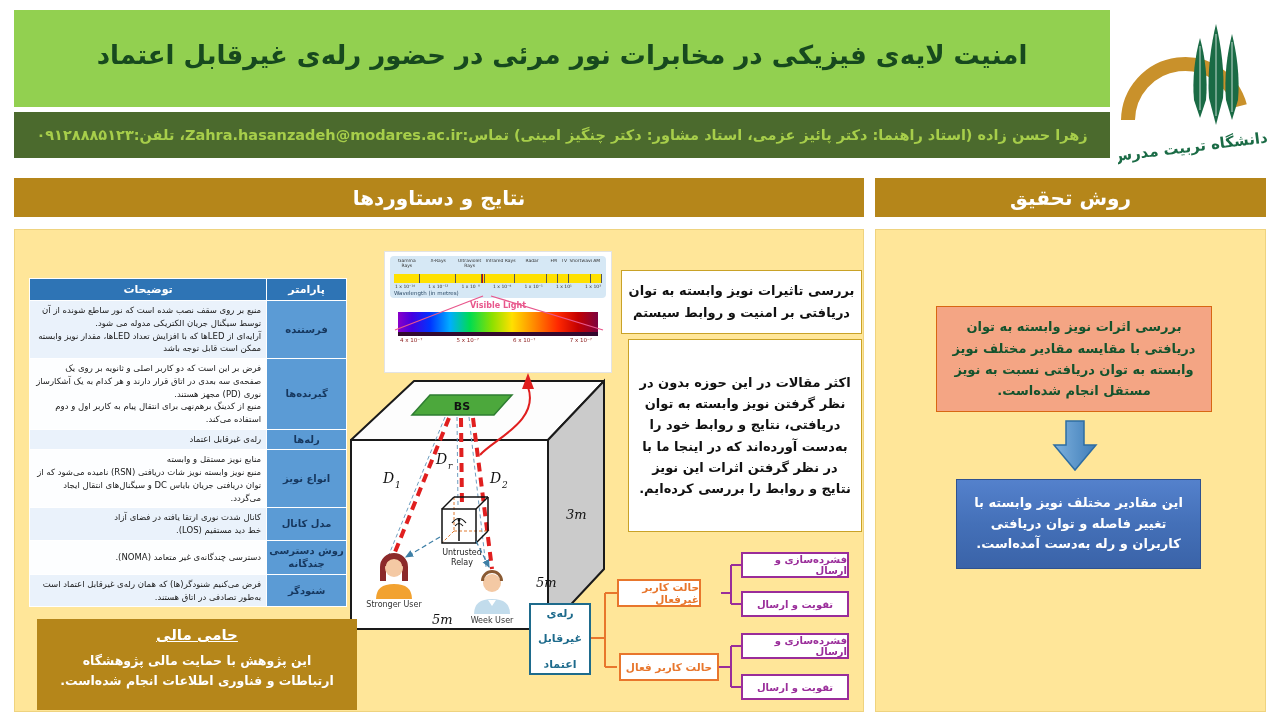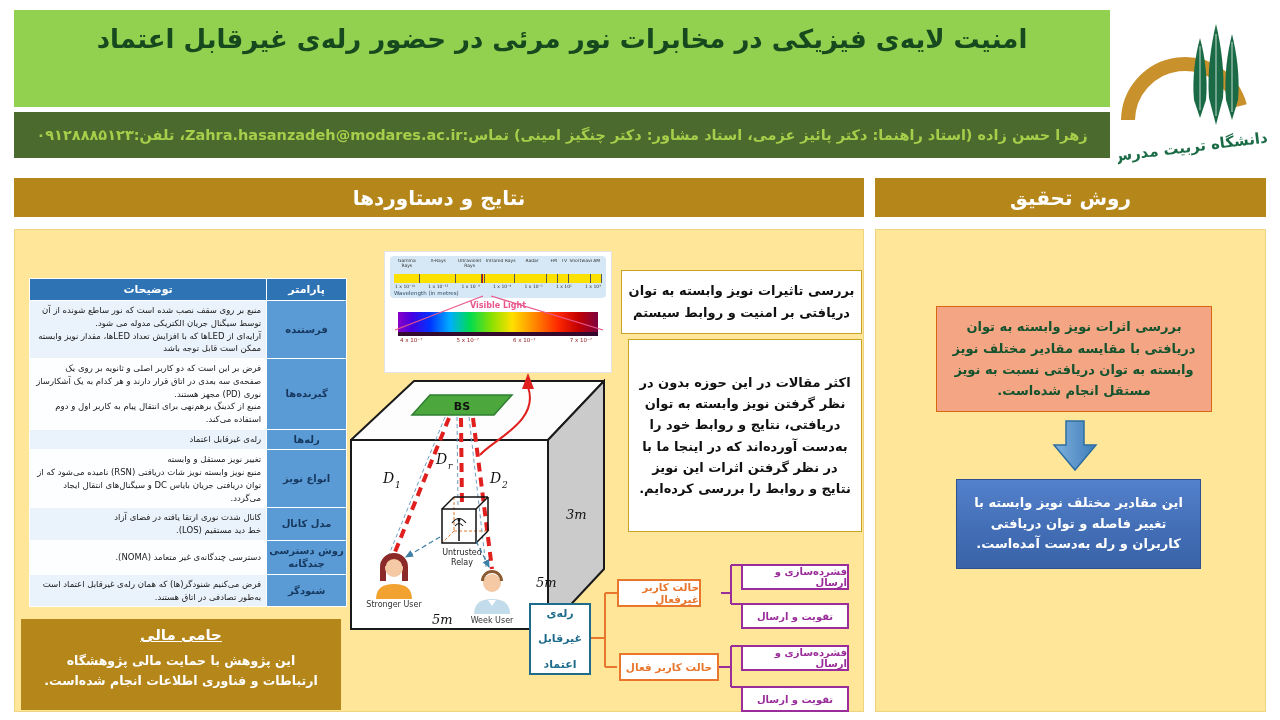--- a/index.html
+++ b/index.html
@@ -2,21 +2,21 @@
 <html lang="fa"><head>
 <meta charset="utf-8">
 <style>
   * { margin:0; padding:0; box-sizing:border-box; }
   body { background:#ffffff; font-family:"DejaVu Sans", sans-serif; }
   .poster { position:relative; width:1280px; height:720px; background:#ffffff; overflow:hidden; }
 
   
   .title-box { position:absolute; left:14px; top:10px; width:1096px; height:97px;
     background:#92D050; text-align:center; padding-top:14px; }
-  .title-box h1 { font-size:26px; font-weight:bold; color:#17491E; direction:rtl; }
+  .title-box h1 { font-size:26px; font-weight:bold; color:#17491E; direction:rtl;margin-top:16px; }
   .author-bar { position:absolute; left:14px; top:112px; width:1096px; height:46px;
     background:#4B6A2D; color:#A7CE4A; display:flex; align-items:center; justify-content:center;
     font-size:14.5px; font-weight:bold; direction:rtl; text-align:center; }
   .logo { position:absolute; left:1118px; top:12px; width:150px; height:155px; }
 
   
   .sec-hdr { position:absolute; top:178px; height:39px; background:#B5861A; color:#ffffff;
     display:flex; align-items:center; justify-content:center; font-size:20px; font-weight:bold; direction:rtl; }
   .sec-hdr.results { left:14px; width:850px; }
   .sec-hdr.method  { left:875px; width:391px; }
@@ -67,26 +67,26 @@
   
   .root-box { position:absolute; left:514px; top:373px; width:62px; height:72px; background:#ffffff;
     border:2px solid #1E6B8C; color:#1E6B8C; font-weight:bold; font-size:11px; line-height:1.55;
     text-align:center; direction:rtl; display:flex; flex-direction:column; justify-content:space-between; z-index:3; }
   .mode-box { position:absolute; background:#ffffff; border:2px solid #E8762C; color:#E8762C;
     font-weight:bold; font-size:10.5px; direction:rtl; display:flex; align-items:center; justify-content:center; z-index:3; }
   .mode-inactive { left:602px; top:349px; width:84px; height:28px; }
   .mode-active   { left:604px; top:423px; width:100px; height:28px; }
   .leaf-box { position:absolute; left:726px; width:108px; height:26px; background:#ffffff;
     border:2px solid #9A2D9A; color:#9A2D9A; font-weight:bold; font-size:10px; direction:rtl;
-    display:flex; align-items:center; justify-content:center; z-index:3;margin-top:12px; }
+    display:flex; align-items:center; justify-content:center; z-index:3; }
   .leaf1 { top:322px; } .leaf2 { top:361px; } .leaf3 { top:403px; } .leaf4 { top:444px; }
   .connectors { position:absolute; left:570px; top:320px; width:270px; height:165px; z-index:1; }
 
   
-  .sponsor { position:absolute; left:6px; top:389px; width:320px; height:91px; background:#B5861A;
+  .sponsor { position:absolute; left:22px; top:389px; width:320px; height:91px; background:#B5861A;
     color:#ffffff; text-align:center; direction:rtl; padding-top:7px; }
   .sponsor h3 { font-size:15px; font-weight:bold; text-decoration:underline; margin-bottom:7px; }
   .sponsor p { font-size:12.5px; font-weight:bold; line-height:1.6; padding:0 18px; }
 
   
   .m-box1 { position:absolute; left:60px; top:76px; width:276px; height:106px; background:#F4A584;
     border:1.5px solid #D86613; color:#14532d; font-size:13px; font-weight:bold; line-height:1.65;
     direction:rtl; text-align:center; display:flex; align-items:center; justify-content:center; padding:2px 8px; }
   .m-arrow { position:absolute; left:175px; top:190px; }
   .m-box2 { position:absolute; left:80px; top:249px; width:245px; height:90px;
@@ -149,21 +149,21 @@
             <td class="pcell">گیرنده‌ها</td>
             <td class="dcell">فرض بر این است که دو کاربر اصلی و ثانویه بر روی یک صفحه‌ی سه بعدی در اتاق قرار دارند و هر کدام به یک آشکارساز نوری (PD) مجهز هستند.
 منبع از کدینگ برهم‌نهی برای انتقال پیام به کاربر اول و دوم استفاده می‌کند.</td>
           </tr>
           <tr>
             <td class="pcell">رله‌ها</td>
             <td class="dcell">رله‌ی غیرقابل اعتماد</td>
           </tr>
           <tr>
             <td class="pcell">انواع نویز</td>
-            <td class="dcell">تغییر نویز مستقل و وابسته
+            <td class="dcell">منابع نویز مستقل و وابسته
 منبع نویز وابسته نویز شات دریافتی (RSN) نامیده می‌شود که از توان دریافتی جریان بایاس DC و سیگنال‌های انتقال ایجاد می‌گردد.</td>
           </tr>
           <tr>
             <td class="pcell">مدل کانال</td>
             <td class="dcell">کانال شدت نوری ارتقا یافته در فضای آزاد
 خط دید مستقیم (LOS).</td>
           </tr>
           <tr>
             <td class="pcell">روش دسترسی چندگانه</td>
             <td class="dcell">دسترسی چندگانه‌ی غیر متعامد (NOMA).</td>

